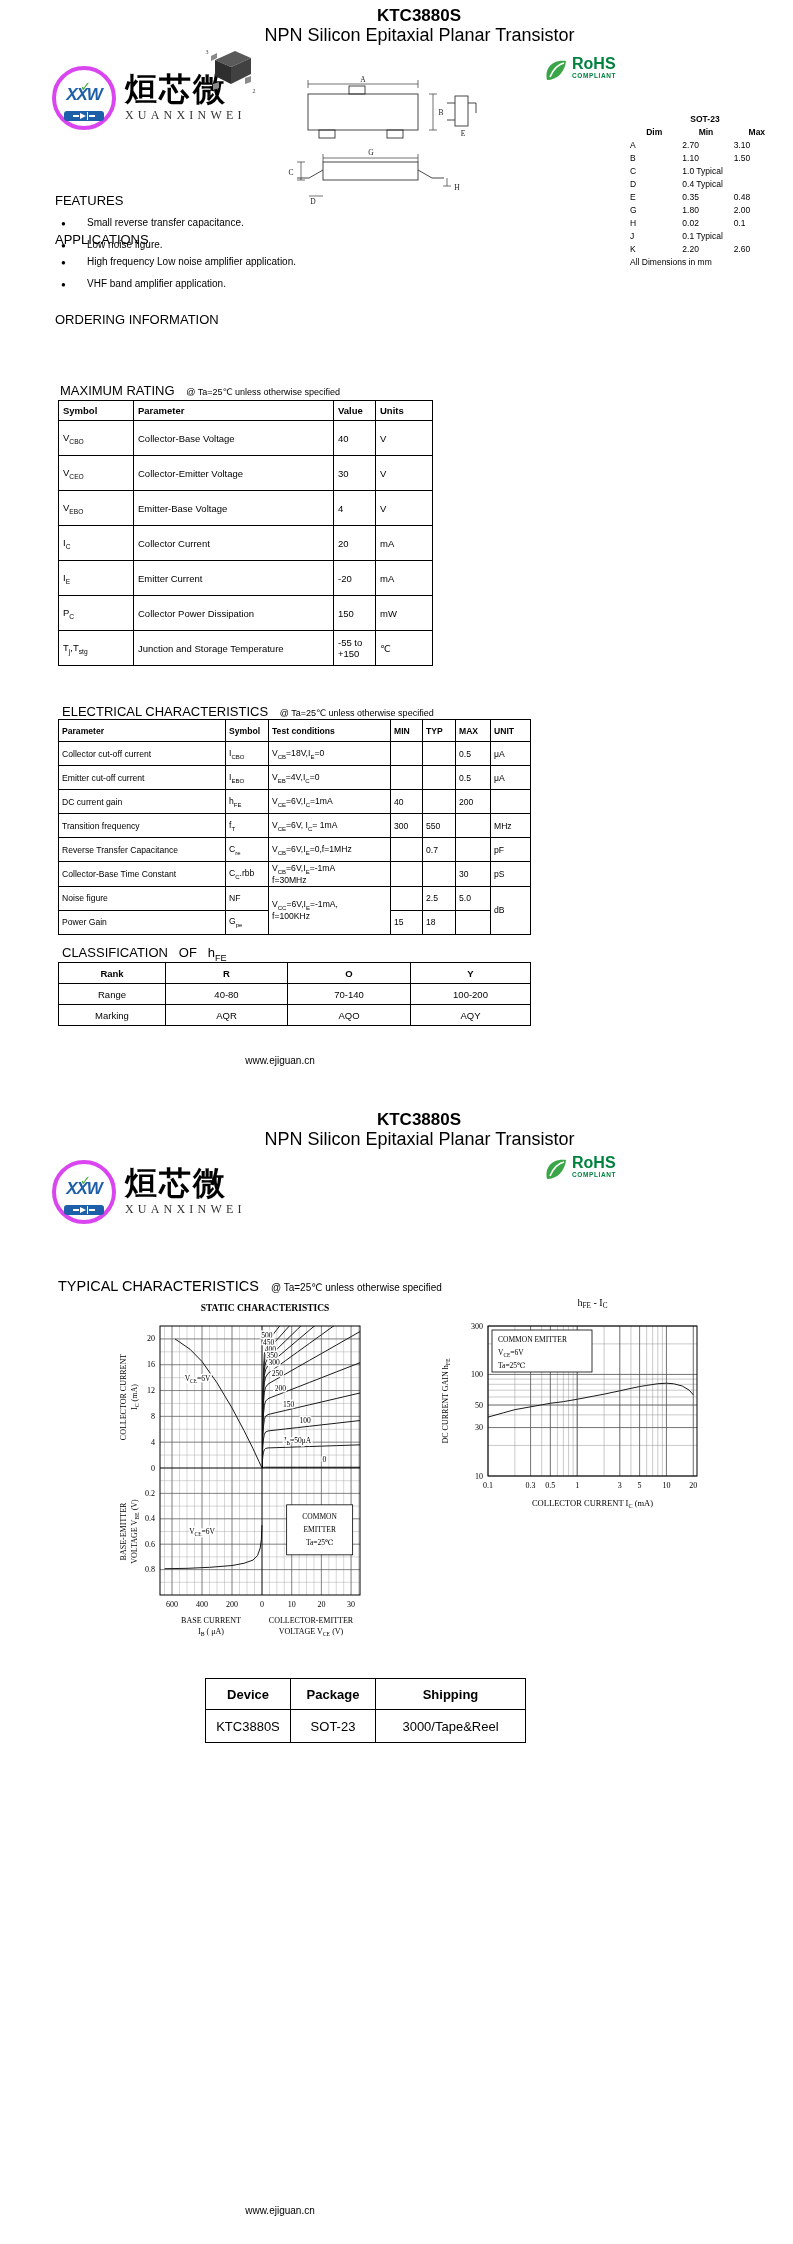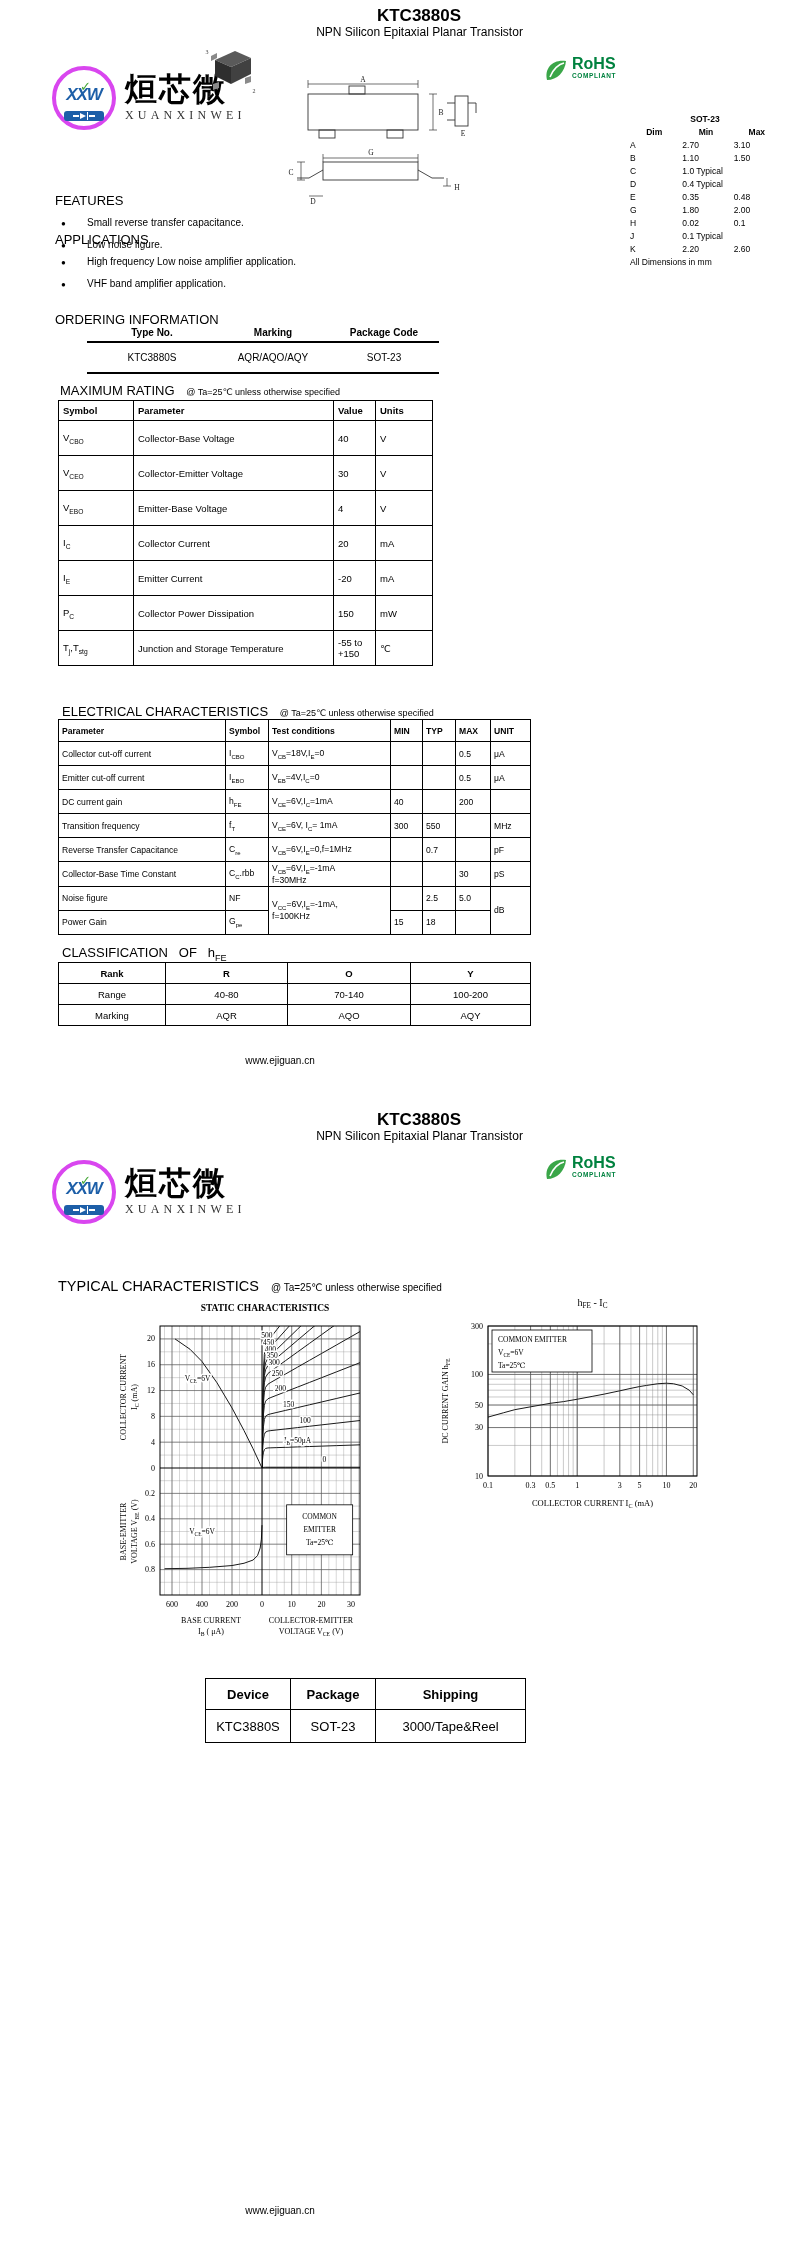--- a/index.html
+++ b/index.html
@@ -1,20 +1,20 @@
 <!DOCTYPE html>
 <html><head>
 <meta charset="utf-8">
 <style>
   html,body{margin:0;padding:0;background:#fff;}
   .page{position:relative;width:793px;height:2244px;background:#fff;overflow:hidden;
         font-family:"Liberation Sans","DejaVu Sans",sans-serif;color:#111;}
   .abs{position:absolute;}
   .doc-title{left:45px;right:0;text-align:center;font-size:17px;font-weight:bold;color:#000;}
-  .doc-sub{left:46px;right:0;text-align:center;font-size:12px;color:#000;}
+  .doc-sub{left:46px;right:0;text-align:center;font-size:18px;color:#000;}
   
   .logo{display:flex;align-items:center;gap:9px;}
   .logo-circle{width:56px;height:56px;border:4px solid #d946ef;border-radius:50%;position:relative;background:#fff;flex:0 0 auto;}
   .logo-xxw{position:absolute;top:15px;left:0;right:0;text-align:center;font-weight:bold;font-style:italic;
             font-size:17px;color:#1d5fa8;letter-spacing:-1px;}
   .logo-check{position:absolute;top:9px;left:24px;color:#45a737;font-size:13px;font-weight:bold;}
   .logo-band{position:absolute;bottom:5px;left:8px;right:8px;height:10px;background:#1d5fa8;border-radius:3px;
              display:flex;align-items:center;justify-content:center;gap:1px;}
   .diode-wire{width:6px;height:1.5px;background:#fff;}
   .diode-tri{width:0;height:0;border-top:3.5px solid transparent;border-bottom:3.5px solid transparent;border-left:6px solid #fff;}
@@ -228,43 +228,20 @@
         <span>High frequency Low noise amplifier application.</span>
         </div>
       <div class="bullet">
         <span class="dot">●</span>
         <span>VHF band amplifier application.</span>
         </div>
     </div>
   </div>
 
   <div class="abs sec-h" style="left:55px;top:312px;">ORDERING INFORMATION</div>
-  <div class="abs lined" id="ordering-table" style="left:87px;top:324px;width:352px;">
-      <table class="tbl">
-        <colgroup>
-          <col style="width: 130px;">
-          <col style="width: 112px;">
-          <col style="width: 110px;">
-        </colgroup>
-        <thead>
-          <tr>
-            <th>Type No.</th>
-            <th>Marking</th>
-            <th>Package Code</th>
-          </tr>
-        </thead>
-        <tbody>
-          <tr>
-            <td>KTC3880S</td>
-            <td>AQR/AQO/AQY</td>
-            <td>SOT-23</td>
-          </tr>
-        </tbody>
-      </table>
-    </div>
 
   <div class="abs sec-h" style="left:60px;top:383px;">
     <span>MAXIMUM RATING</span>
     <span class="note">@ Ta=25℃ unless otherwise specified</span>
   </div>
   <div class="abs grid" id="max-table" style="left:58px;top:400px;width:374px;">
       <table class="tbl">
         <colgroup>
           <col style="width: 75px;">
           <col style="width: 200px;">

